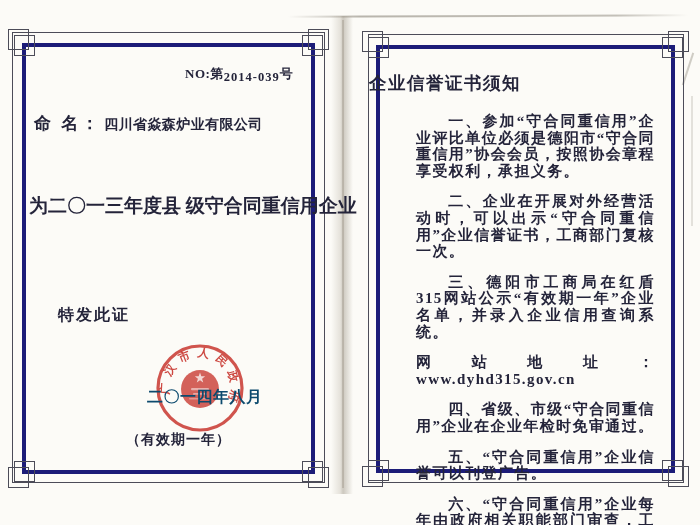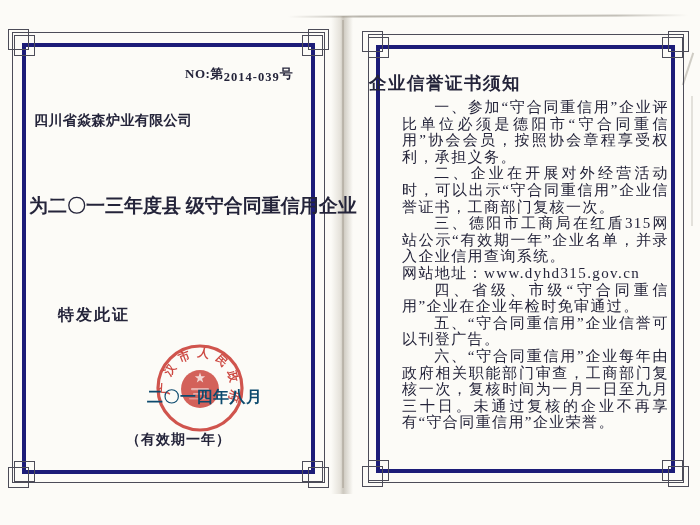--- a/index.html
+++ b/index.html
@@ -57,21 +57,21 @@
   .award{left:16px;top:160px;font-size:19px;font-weight:bold;white-space:pre;letter-spacing:0}
   .issue{left:45px;top:272px;font-size:16px;font-weight:bold;letter-spacing:2px}
   .seal-svg{position:absolute;left:141px;top:309px}
   .dateline{left:134px;top:354px;font-size:16px;font-weight:bold;letter-spacing:.5px;color:#0c4a6e}
   .valid{left:113px;top:398px;font-size:14px;font-weight:bold;letter-spacing:1px}
 
   
   .rtitle{position:absolute;left:0;right:0;top:36px;
     font-size:17.5px;font-weight:bold;letter-spacing:1.5px;white-space:nowrap}
   .notice-body{position:absolute;left:33px;top:64px;width:267px}
-  .para{margin:0;font-size:15px;line-height:16.6px;font-weight:normal;
+  .para{margin:14px;font-size:15px;line-height:16.6px;font-weight:bold;
     text-align:justify;letter-spacing:1.4px;color:var(--ink)}
   .para.indent{text-indent:2.15em}
 </style>
 </head>
 <body>
 
 <div class="scan">
 
   <div class="artifact top-edge"></div>
   <div class="artifact fold"></div>
@@ -95,20 +95,21 @@
         </div>
       <div class="corner br">
           <i class="sq a"></i>
           <i class="sq b"></i>
         </div>
     </div>
 
     <div class="txt serial"><span>NO:第</span><span class="num">2014-039</span><span>号</span></div>
 
     <div class="txt nameline">
+      <span class="nlabel">命 名：</span>
       <span class="nvalue">四川省焱森炉业有限公司</span>
     </div>
 
     <div class="txt award">为二〇一三年度县 级守合同重信用企业</div>
 
     <div class="txt issue">特发此证</div>
 
     <svg class="seal-svg" width="92" height="92" viewBox="0 0 92 92">
       <circle cx="46" cy="46" r="42" fill="none" stroke="#c8362f" stroke-width="3.2" opacity="0.85"></circle>
       <path id="sealArc" d="M 16.9,56.6 A 31,31 0 1 1 69.0,66.7" fill="none"></path>

